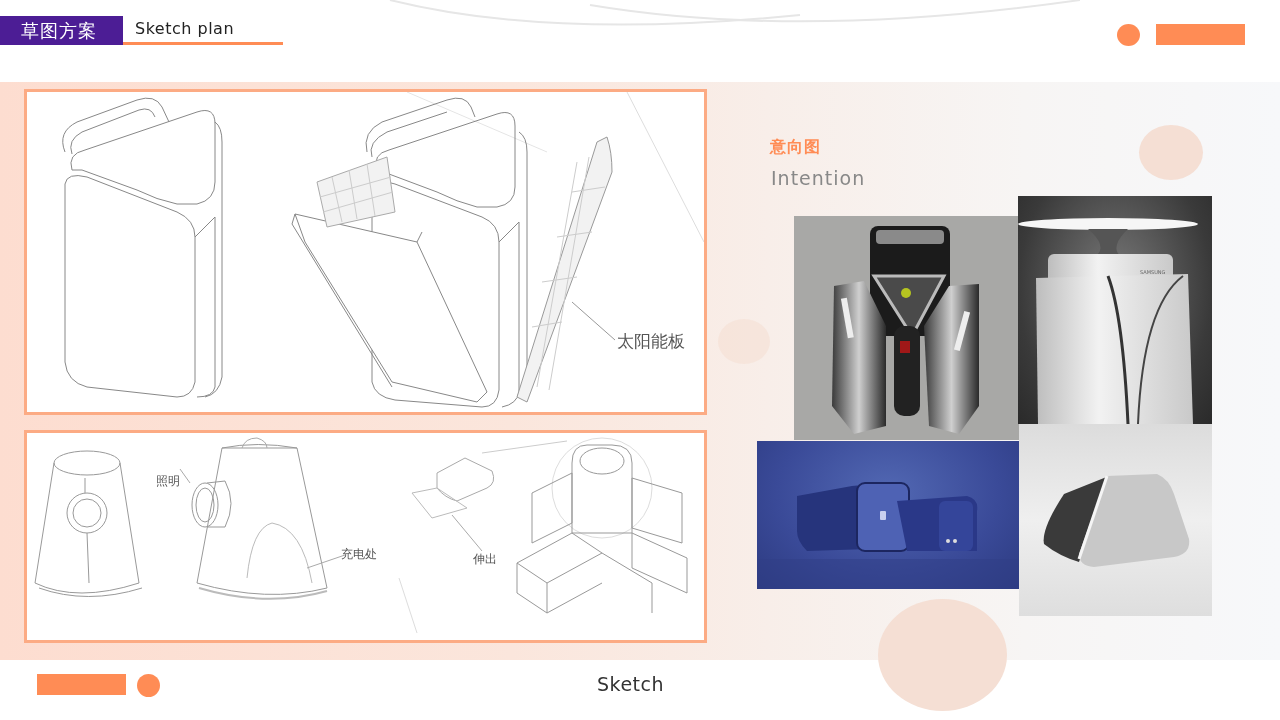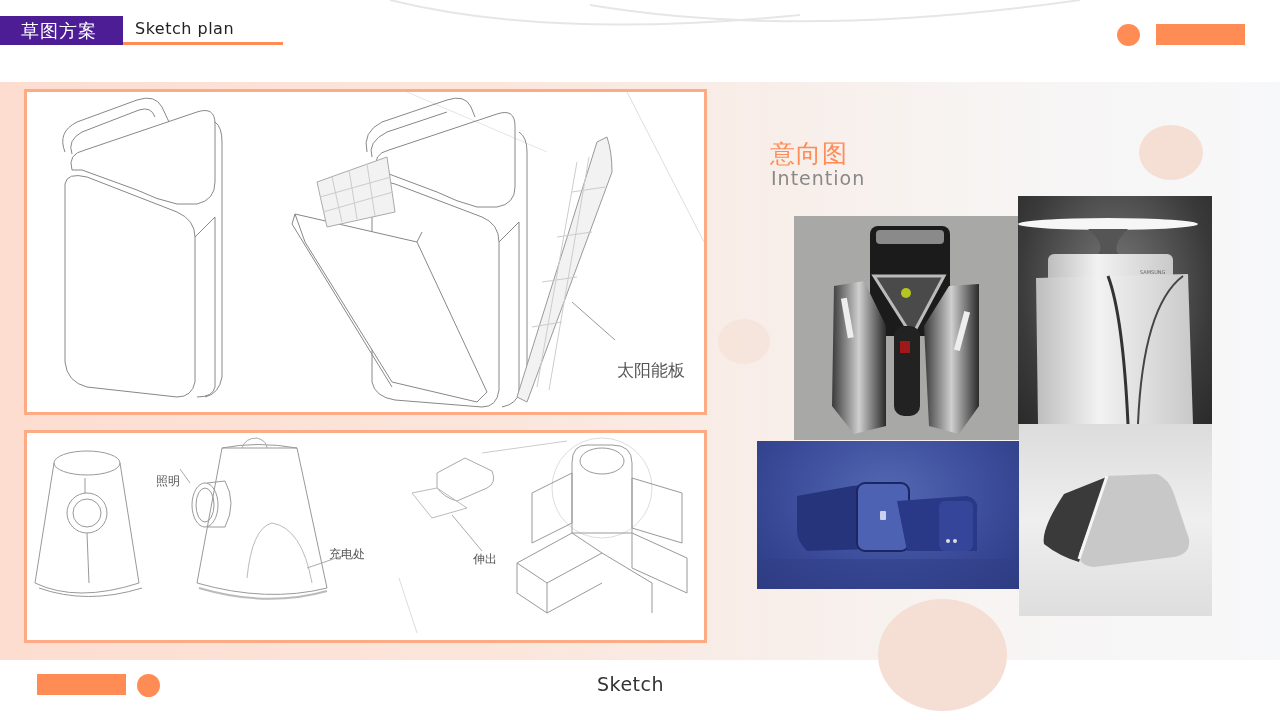--- a/index.html
+++ b/index.html
@@ -19,24 +19,24 @@
     
     .band { position: absolute; left: 0; top: 82px; width: 1280px; height: 578px;
       background: linear-gradient(90deg, #fdddd0 0%, #fbe6dc 40%, #f8eee9 60%, #f7f5f4 80%, #f7f8fa 100%); }
 
     .frame { position: absolute; background: #fff; border: 3px solid #fcab84; overflow: hidden; }
     .frame-top { left: 24px; top: 89px; width: 683px; height: 326px; }
     .frame-bottom { left: 24px; top: 430px; width: 683px; height: 213px; }
     .frame svg { position: absolute; left: 0; top: 0; }
 
     .sketch-label { position: absolute; color: #555; font-size: 12px; }
-    .sketch-label.big { font-size: 17px; color: #555; margin-top: 29px; }
-
-    
-    .int-zh { position: absolute; left: 770px; top: 137px; font-size: 25px; color: #ff8c55; font-weight: normal; letter-spacing: 1px; }
+    .sketch-label.big { font-size: 17px; color: #555; }
+
+    
+    .int-zh { position: absolute; left: 770px; top: 137px; font-size: 16px; color: #ff8c55; font-weight: bold; letter-spacing: 1px; }
     .int-en { position: absolute; left: 771px; top: 167px; font-size: 19px; color: #888; letter-spacing: 1px; }
 
     .blob { position: absolute; border-radius: 50%; background: #f5dfd4; }
 
     .photo { position: absolute; overflow: hidden; }
     .photo svg { display: block; }
 
     
     .foot-bar { position: absolute; left: 37px; top: 674px; width: 89px; height: 21px; background: #ff8c55; }
     .foot-dot { position: absolute; left: 137px; top: 674px; width: 23px; height: 23px; border-radius: 50%; background: #ff8c55; }
@@ -146,21 +146,21 @@
       <path d="M505 60 L545 40 L545 90 L505 110 Z"></path>
       <path d="M605 45 L655 60 L655 110 L605 95 Z"></path>
       <path d="M490 130 L545 100 L575 120 L520 150 Z"></path>
       <path d="M490 130 L490 160 L520 180 L520 150"></path>
       <path d="M605 100 L660 125 L660 160 L605 135 Z"></path>
       <path d="M575 120 L625 150 L625 180"></path>
       <line x1="520" y1="180" x2="575" y2="150"></line>
     </g>
   </svg>
   <div class="sketch-label" style="left:129px;top:40px;">照明</div>
-  <div class="sketch-label" style="left:302px;top:113px;font-family:Liberation Serif, serif;">充电处</div>
+  <div class="sketch-label" style="left:314px;top:113px;font-family:Liberation Serif, serif;">充电处</div>
   <div class="sketch-label" style="left:446px;top:118px;">伸出</div>
 </div>
 
 <div class="int-zh">意向图</div>
 <div class="int-en">Intention</div>
 
 <div class="photo" style="left:794px;top:216px;width:226px;height:224px;background:#a8a8a6;">
   <svg width="226" height="224" viewBox="0 0 226 224">
     <defs>
       <linearGradient id="metal" x1="0" y1="0" x2="1" y2="0">

